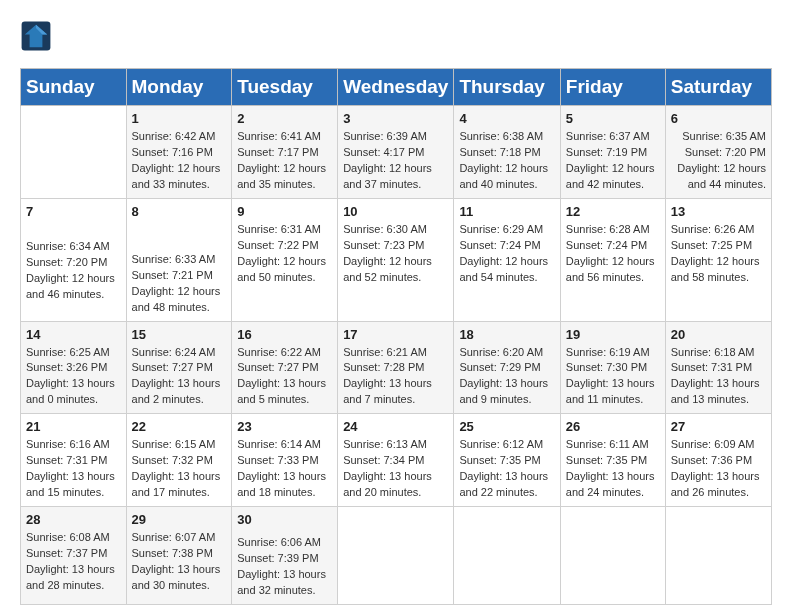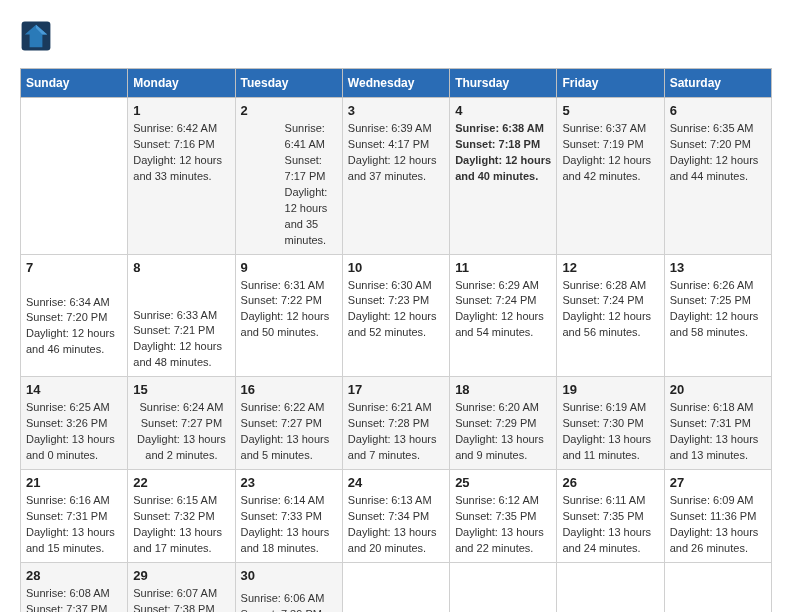--- a/index.html
+++ b/index.html
@@ -51,21 +51,21 @@
       border-collapse: collapse;
       font-size: 11px;
     }
     thead tr {
       background-color: #2a6cb5;
       color: #fff;
     }
     thead th {
       padding: 7px 5px;
       text-align: left;
-      font-size: 12px;
+      font-size: 19px;
       font-weight: bold;
       border: 1px solid #c0c0c0;
     }
     tbody tr {
       background: #fff;
     }
     tbody tr:nth-child(odd) {
       background: #f5f5f5;
     }
     tbody td {
@@ -129,49 +129,49 @@
         <td class="empty-cell"></td>
         <td>
           <span class="day-num">1</span>
           <div class="day-info" style="white-space: pre-line;">Sunrise: 6:42 AM
 Sunset: 7:16 PM
 Daylight: 12 hours
 and 33 minutes.</div>
         </td>
         <td>
           <span class="day-num">2</span>
-          <div class="day-info" style="white-space: pre-line; margin-left: 44px;">Sunrise: 6:41 AM
+          <div class="day-info" style="white-space: pre-line;">Sunrise: 6:41 AM
 Sunset: 7:17 PM
 Daylight: 12 hours
 and 35 minutes.</div>
         </td>
         <td>
           <span class="day-num">3</span>
           <div class="day-info" style="white-space: pre-line;">Sunrise: 6:39 AM
 Sunset: 4:17 PM
 Daylight: 12 hours
 and 37 minutes.</div>
         </td>
         <td>
           <span class="day-num">4</span>
-          <div class="day-info" style="white-space: pre-line; font-weight: bold;">Sunrise: 6:38 AM
+          <div class="day-info" style="white-space: pre-line;">Sunrise: 6:38 AM
 Sunset: 7:18 PM
 Daylight: 12 hours
 and 40 minutes.</div>
         </td>
         <td>
           <span class="day-num">5</span>
           <div class="day-info" style="white-space: pre-line;">Sunrise: 6:37 AM
 Sunset: 7:19 PM
 Daylight: 12 hours
 and 42 minutes.</div>
         </td>
         <td>
           <span class="day-num">6</span>
-          <div class="day-info" style="white-space: pre-line;">Sunrise: 6:35 AM
+          <div class="day-info" style="white-space: pre-line; text-align: right;">Sunrise: 6:35 AM
 Sunset: 7:20 PM
 Daylight: 12 hours
 and 44 minutes.</div>
         </td>
       </tr>
       <tr>
         <td>
           <span class="day-num">7</span>
           <div class="day-info" style="white-space: pre-line; margin-top: 20px;">Sunrise: 6:34 AM
 Sunset: 7:20 PM
@@ -224,21 +224,21 @@
       <tr>
         <td>
           <span class="day-num">14</span>
           <div class="day-info" style="white-space: pre-line;">Sunrise: 6:25 AM
 Sunset: 3:26 PM
 Daylight: 13 hours
 and 0 minutes.</div>
         </td>
         <td>
           <span class="day-num">15</span>
-          <div class="day-info" style="white-space: pre-line; text-align: center;">Sunrise: 6:24 AM
+          <div class="day-info" style="white-space: pre-line;">Sunrise: 6:24 AM
 Sunset: 7:27 PM
 Daylight: 13 hours
 and 2 minutes.</div>
         </td>
         <td>
           <span class="day-num">16</span>
           <div class="day-info" style="white-space: pre-line;">Sunrise: 6:22 AM
 Sunset: 7:27 PM
 Daylight: 13 hours
 and 5 minutes.</div>
@@ -311,21 +311,21 @@
         <td>
           <span class="day-num">26</span>
           <div class="day-info" style="white-space: pre-line;">Sunrise: 6:11 AM
 Sunset: 7:35 PM
 Daylight: 13 hours
 and 24 minutes.</div>
         </td>
         <td>
           <span class="day-num">27</span>
           <div class="day-info" style="white-space: pre-line;">Sunrise: 6:09 AM
-Sunset: 11:36 PM
+Sunset: 7:36 PM
 Daylight: 13 hours
 and 26 minutes.</div>
         </td>
       </tr>
       <tr>
         <td>
           <span class="day-num">28</span>
           <div class="day-info" style="white-space: pre-line;">Sunrise: 6:08 AM
 Sunset: 7:37 PM
 Daylight: 13 hours

